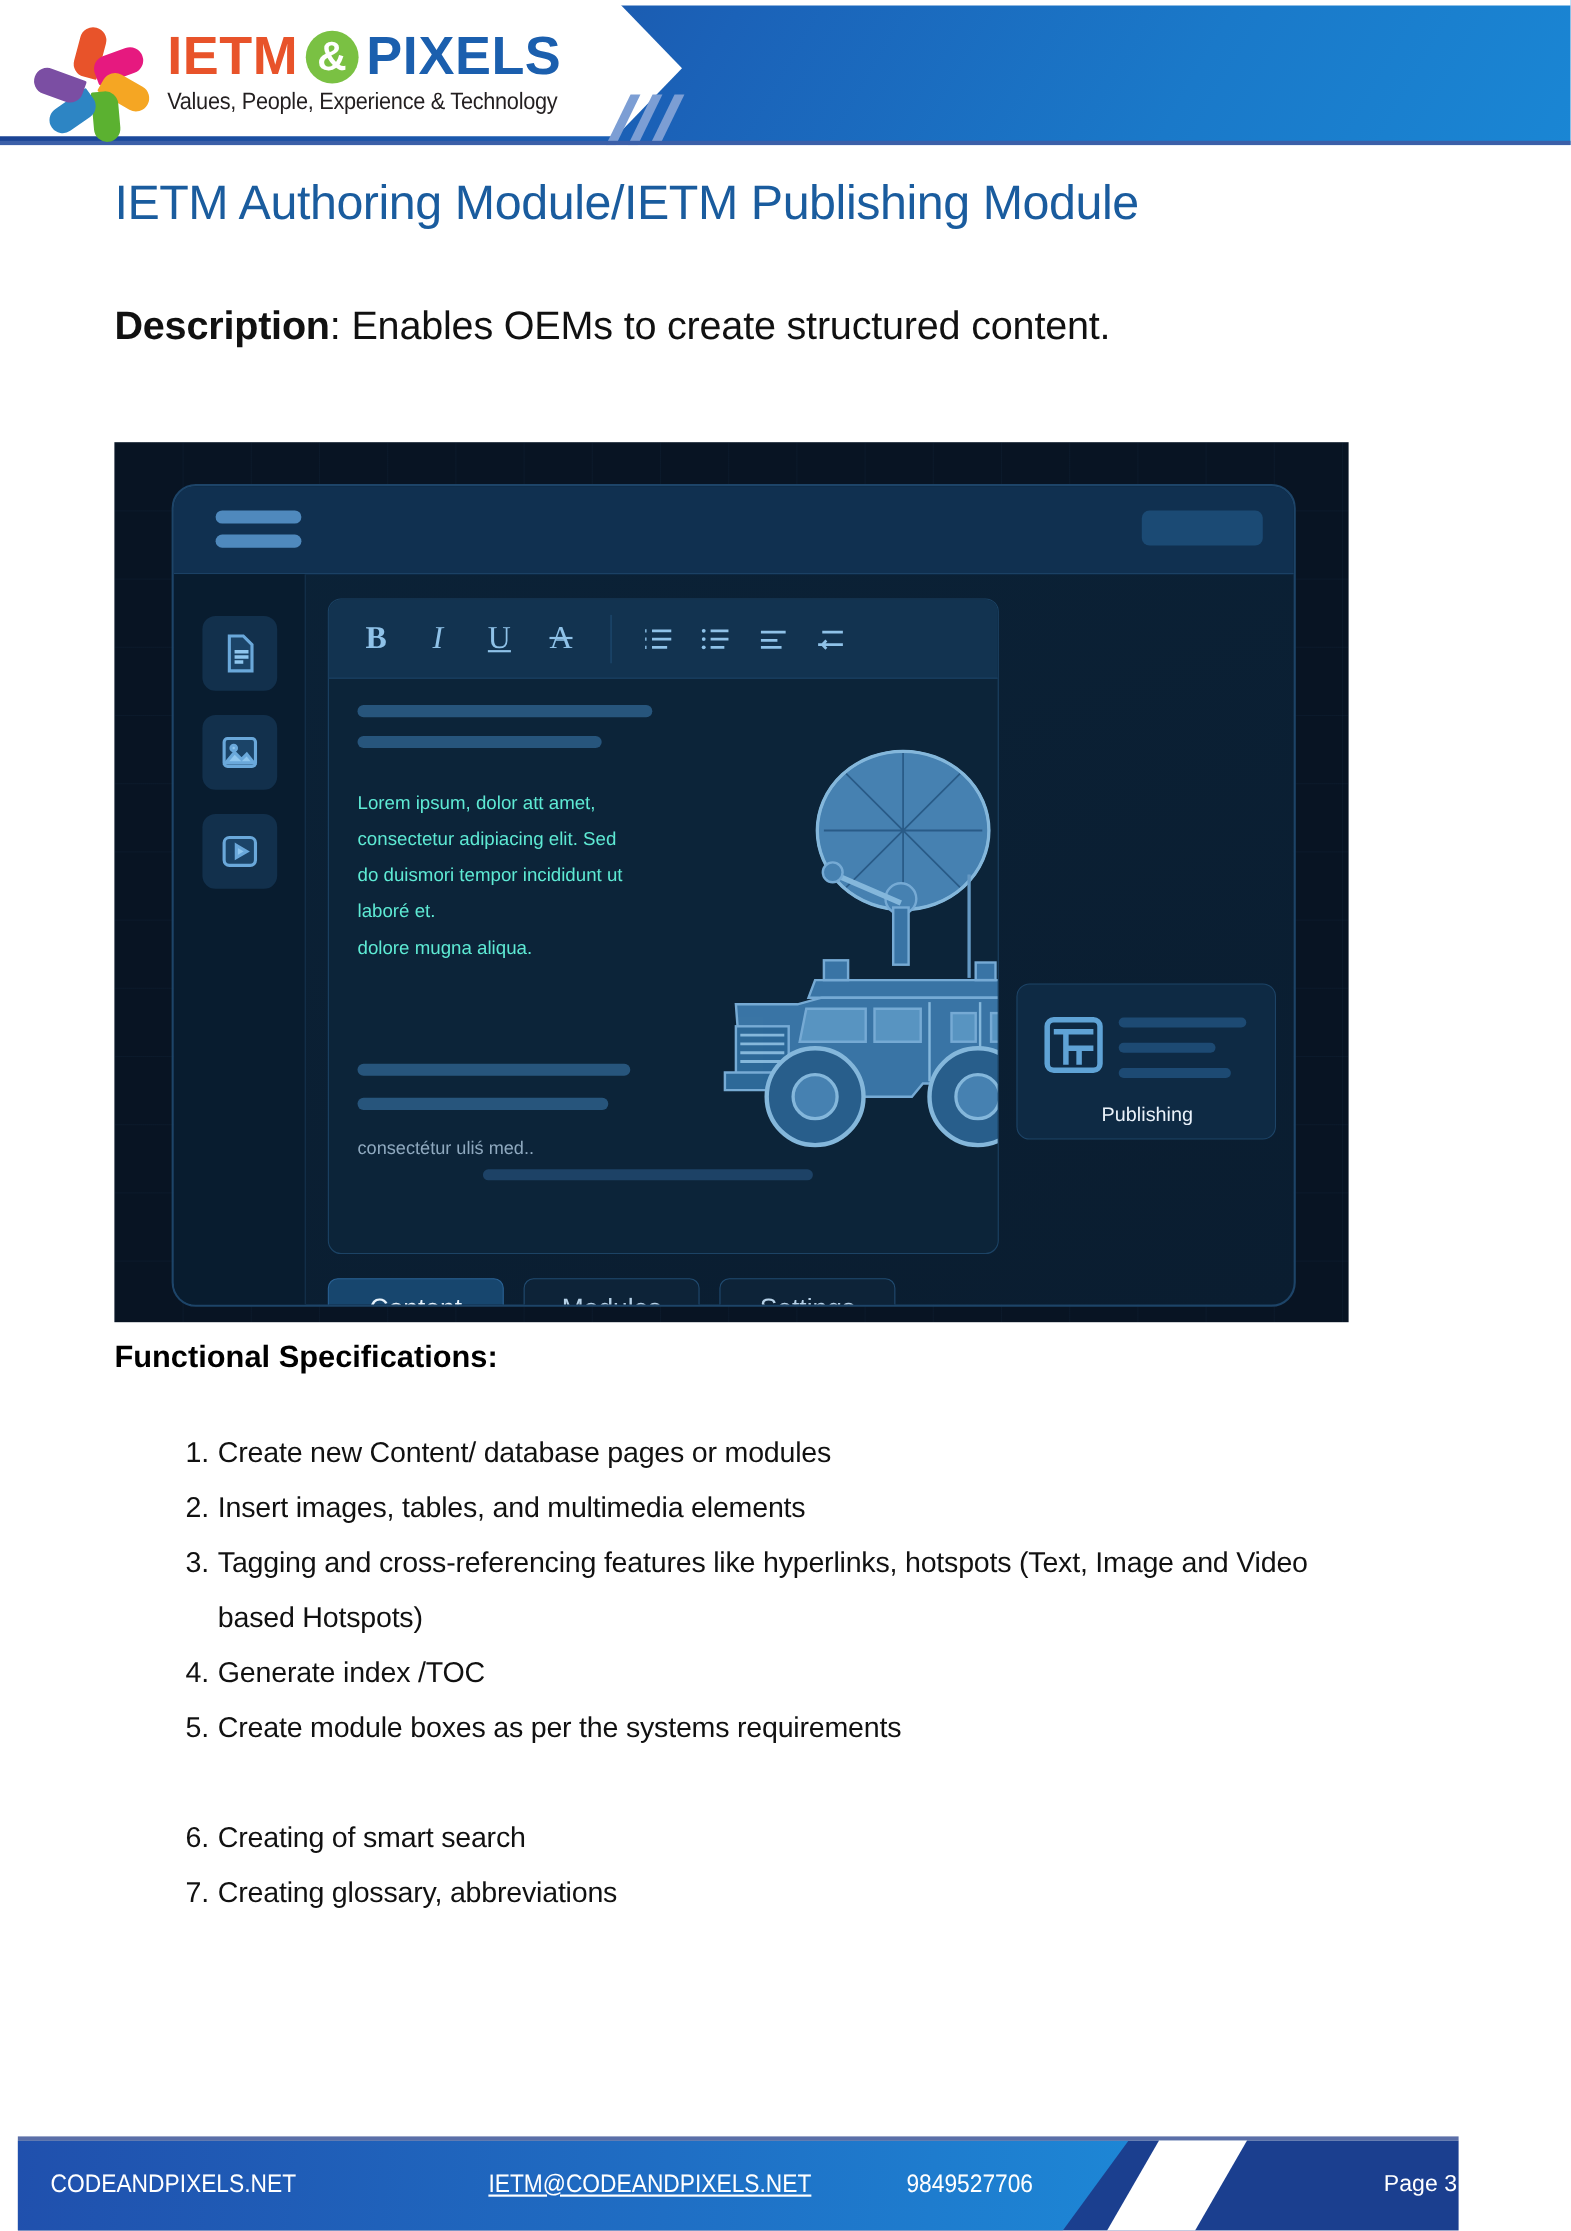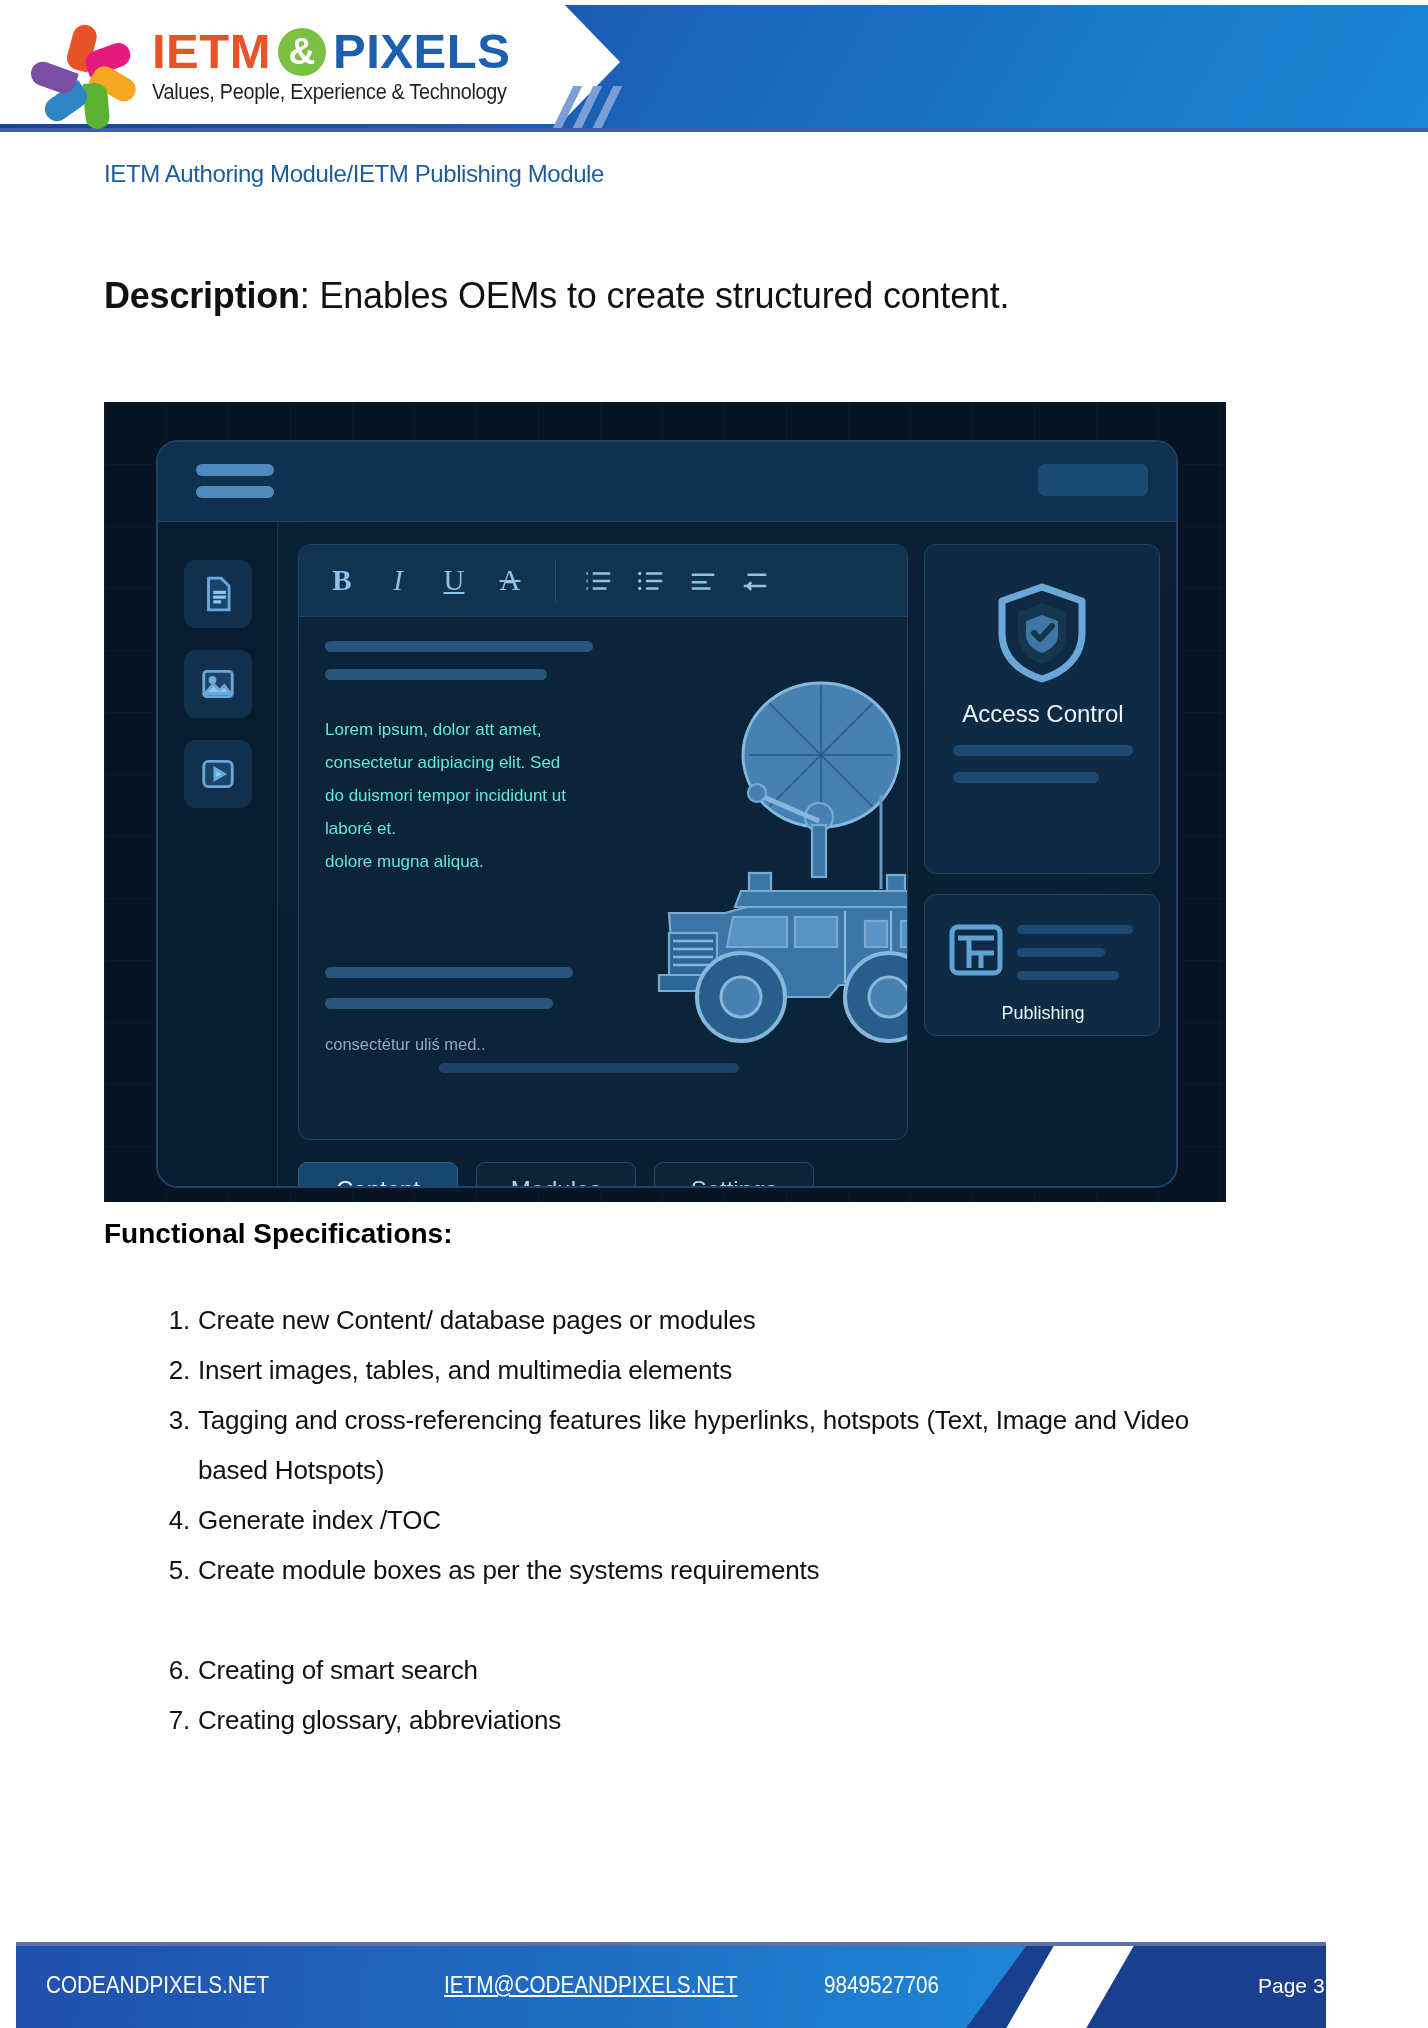--- a/index.html
+++ b/index.html
@@ -111,21 +111,21 @@
     letter-spacing: -0.3px;
     margin-top: 4px;
     transform: scaleX(0.92);
     transform-origin: left center;
   }
 
   
   .page-title {
     position: absolute;
     left: 104px; top: 160px;
-    font-size: 24px;
+    font-size: 44px;
     color: #1a5c9e;
     letter-spacing: -0.4px;
     white-space: nowrap;
   }
 
   .description {
     position: absolute;
     left: 104px; top: 275px;
     font-size: 36px;
     color: #111111;
@@ -567,33 +567,20 @@
 
             <circle cx="112" cy="352" r="44" fill="#2b6290" stroke="#8cc0e4" stroke-width="4"></circle>
             <circle cx="112" cy="352" r="20" fill="#4a87b8" stroke="#8cc0e4" stroke-width="3"></circle>
             <circle cx="260" cy="352" r="44" fill="#2b6290" stroke="#8cc0e4" stroke-width="4"></circle>
             <circle cx="260" cy="352" r="20" fill="#4a87b8" stroke="#8cc0e4" stroke-width="3"></circle>
           </g>
         </svg>
       </div>
 
       <div class="mk-right">
-        <div class="mk-card mk-card-access">
-          <svg class="mk-shield" viewBox="0 0 96 104" fill="none">
-            <path d="M48 6 L88 20 V52 C88 78 68 92 48 98 C28 92 8 78 8 52 V20 Z" fill="none" stroke="#6ba7d8" stroke-width="7" stroke-linejoin="round"></path>
-            <path d="M48 22 L72 31 V54 C72 70 60 79 48 83 C36 79 24 70 24 54 V31 Z" fill="#14364f" stroke="none"></path>
-            <path d="M48 34 L64 40 V54 C64 63 56 69 48 72 C40 69 32 63 32 54 V40 Z" fill="#3d77a8" stroke="none"></path>
-            <path d="M40 52 L46 58 L58 45" stroke="#12354f" stroke-width="6" stroke-linecap="round" stroke-linejoin="round" fill="none"></path>
-          </svg>
-          <div class="mk-card-title">Access Control</div>
-          <div class="mk-card-lines">
-            <i style="width:180px;"></i>
-            <i style="width:146px;"></i>
-          </div>
-        </div>
 
         <div class="mk-card mk-card-publish">
           <svg class="mk-pub-icon" viewBox="0 0 54 54" fill="none">
             <rect x="3" y="4" width="48" height="46" rx="6" stroke="#5fa3d6" stroke-width="5" fill="none"></rect>
             <path d="M9 15h36" stroke="#5fa3d6" stroke-width="5"></path>
             <path d="M20 15v30" stroke="#5fa3d6" stroke-width="5"></path>
             <path d="M20 30h25" stroke="#5fa3d6" stroke-width="5"></path>
             <path d="M32 30v15" stroke="#5fa3d6" stroke-width="5"></path>
           </svg>
           <div class="mk-pub-lines">

